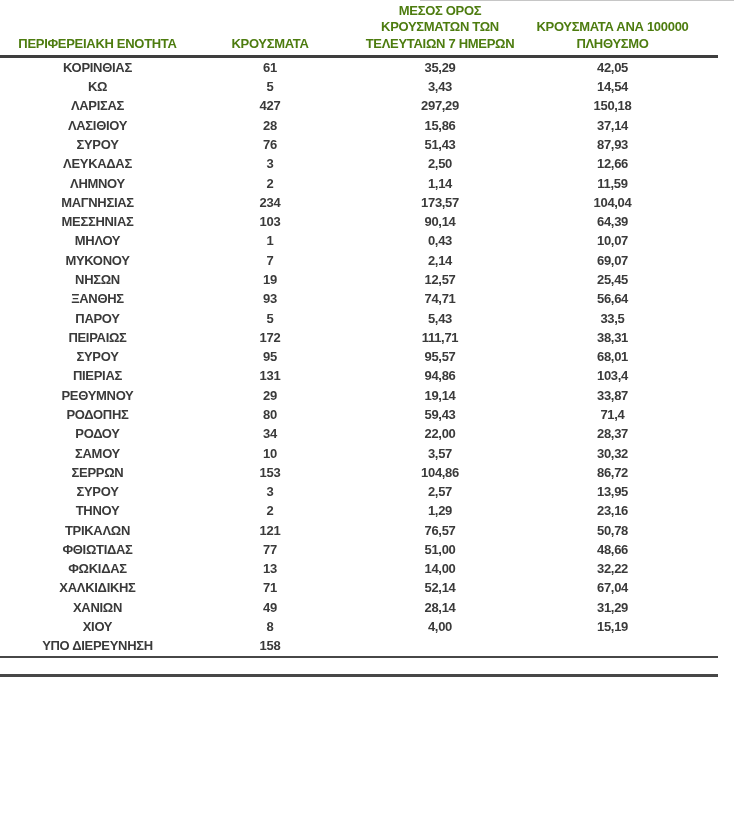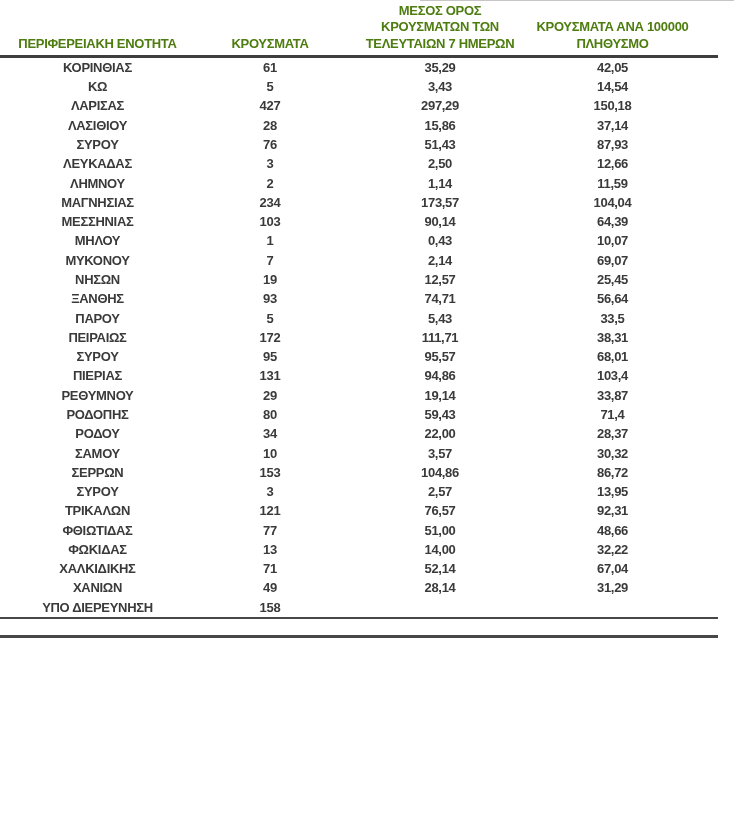--- a/index.html
+++ b/index.html
@@ -215,24 +215,30 @@
           <td>104,86</td>
           <td class="c4">86,72</td>
         </tr>
         <tr>
           <td>ΣΥΡΟΥ</td>
           <td>3</td>
           <td>2,57</td>
           <td class="c4">13,95</td>
         </tr>
         <tr>
+          <td>ΤΗΝΟΥ</td>
+          <td>2</td>
+          <td>1,29</td>
+          <td class="c4">23,16</td>
+        </tr>
+        <tr>
           <td>ΤΡΙΚΑΛΩΝ</td>
           <td>121</td>
           <td>76,57</td>
-          <td class="c4">92,31</td>
+          <td class="c4">50,78</td>
         </tr>
         <tr>
           <td>ΦΘΙΩΤΙΔΑΣ</td>
           <td>77</td>
           <td>51,00</td>
           <td class="c4">48,66</td>
         </tr>
         <tr>
           <td>ΦΩΚΙΔΑΣ</td>
           <td>13</td>
@@ -245,20 +251,26 @@
           <td>52,14</td>
           <td class="c4">67,04</td>
         </tr>
         <tr>
           <td>ΧΑΝΙΩΝ</td>
           <td>49</td>
           <td>28,14</td>
           <td class="c4">31,29</td>
         </tr>
         <tr>
+          <td>ΧΙΟΥ</td>
+          <td>8</td>
+          <td>4,00</td>
+          <td class="c4">15,19</td>
+        </tr>
+        <tr>
           <td>ΥΠΟ ΔΙΕΡΕΥΝΗΣΗ</td>
           <td>158</td>
           <td></td>
           <td class="c4"></td>
         </tr>
       </tbody>
   </table>
 
   <div class="bottom-rule"></div>
 

